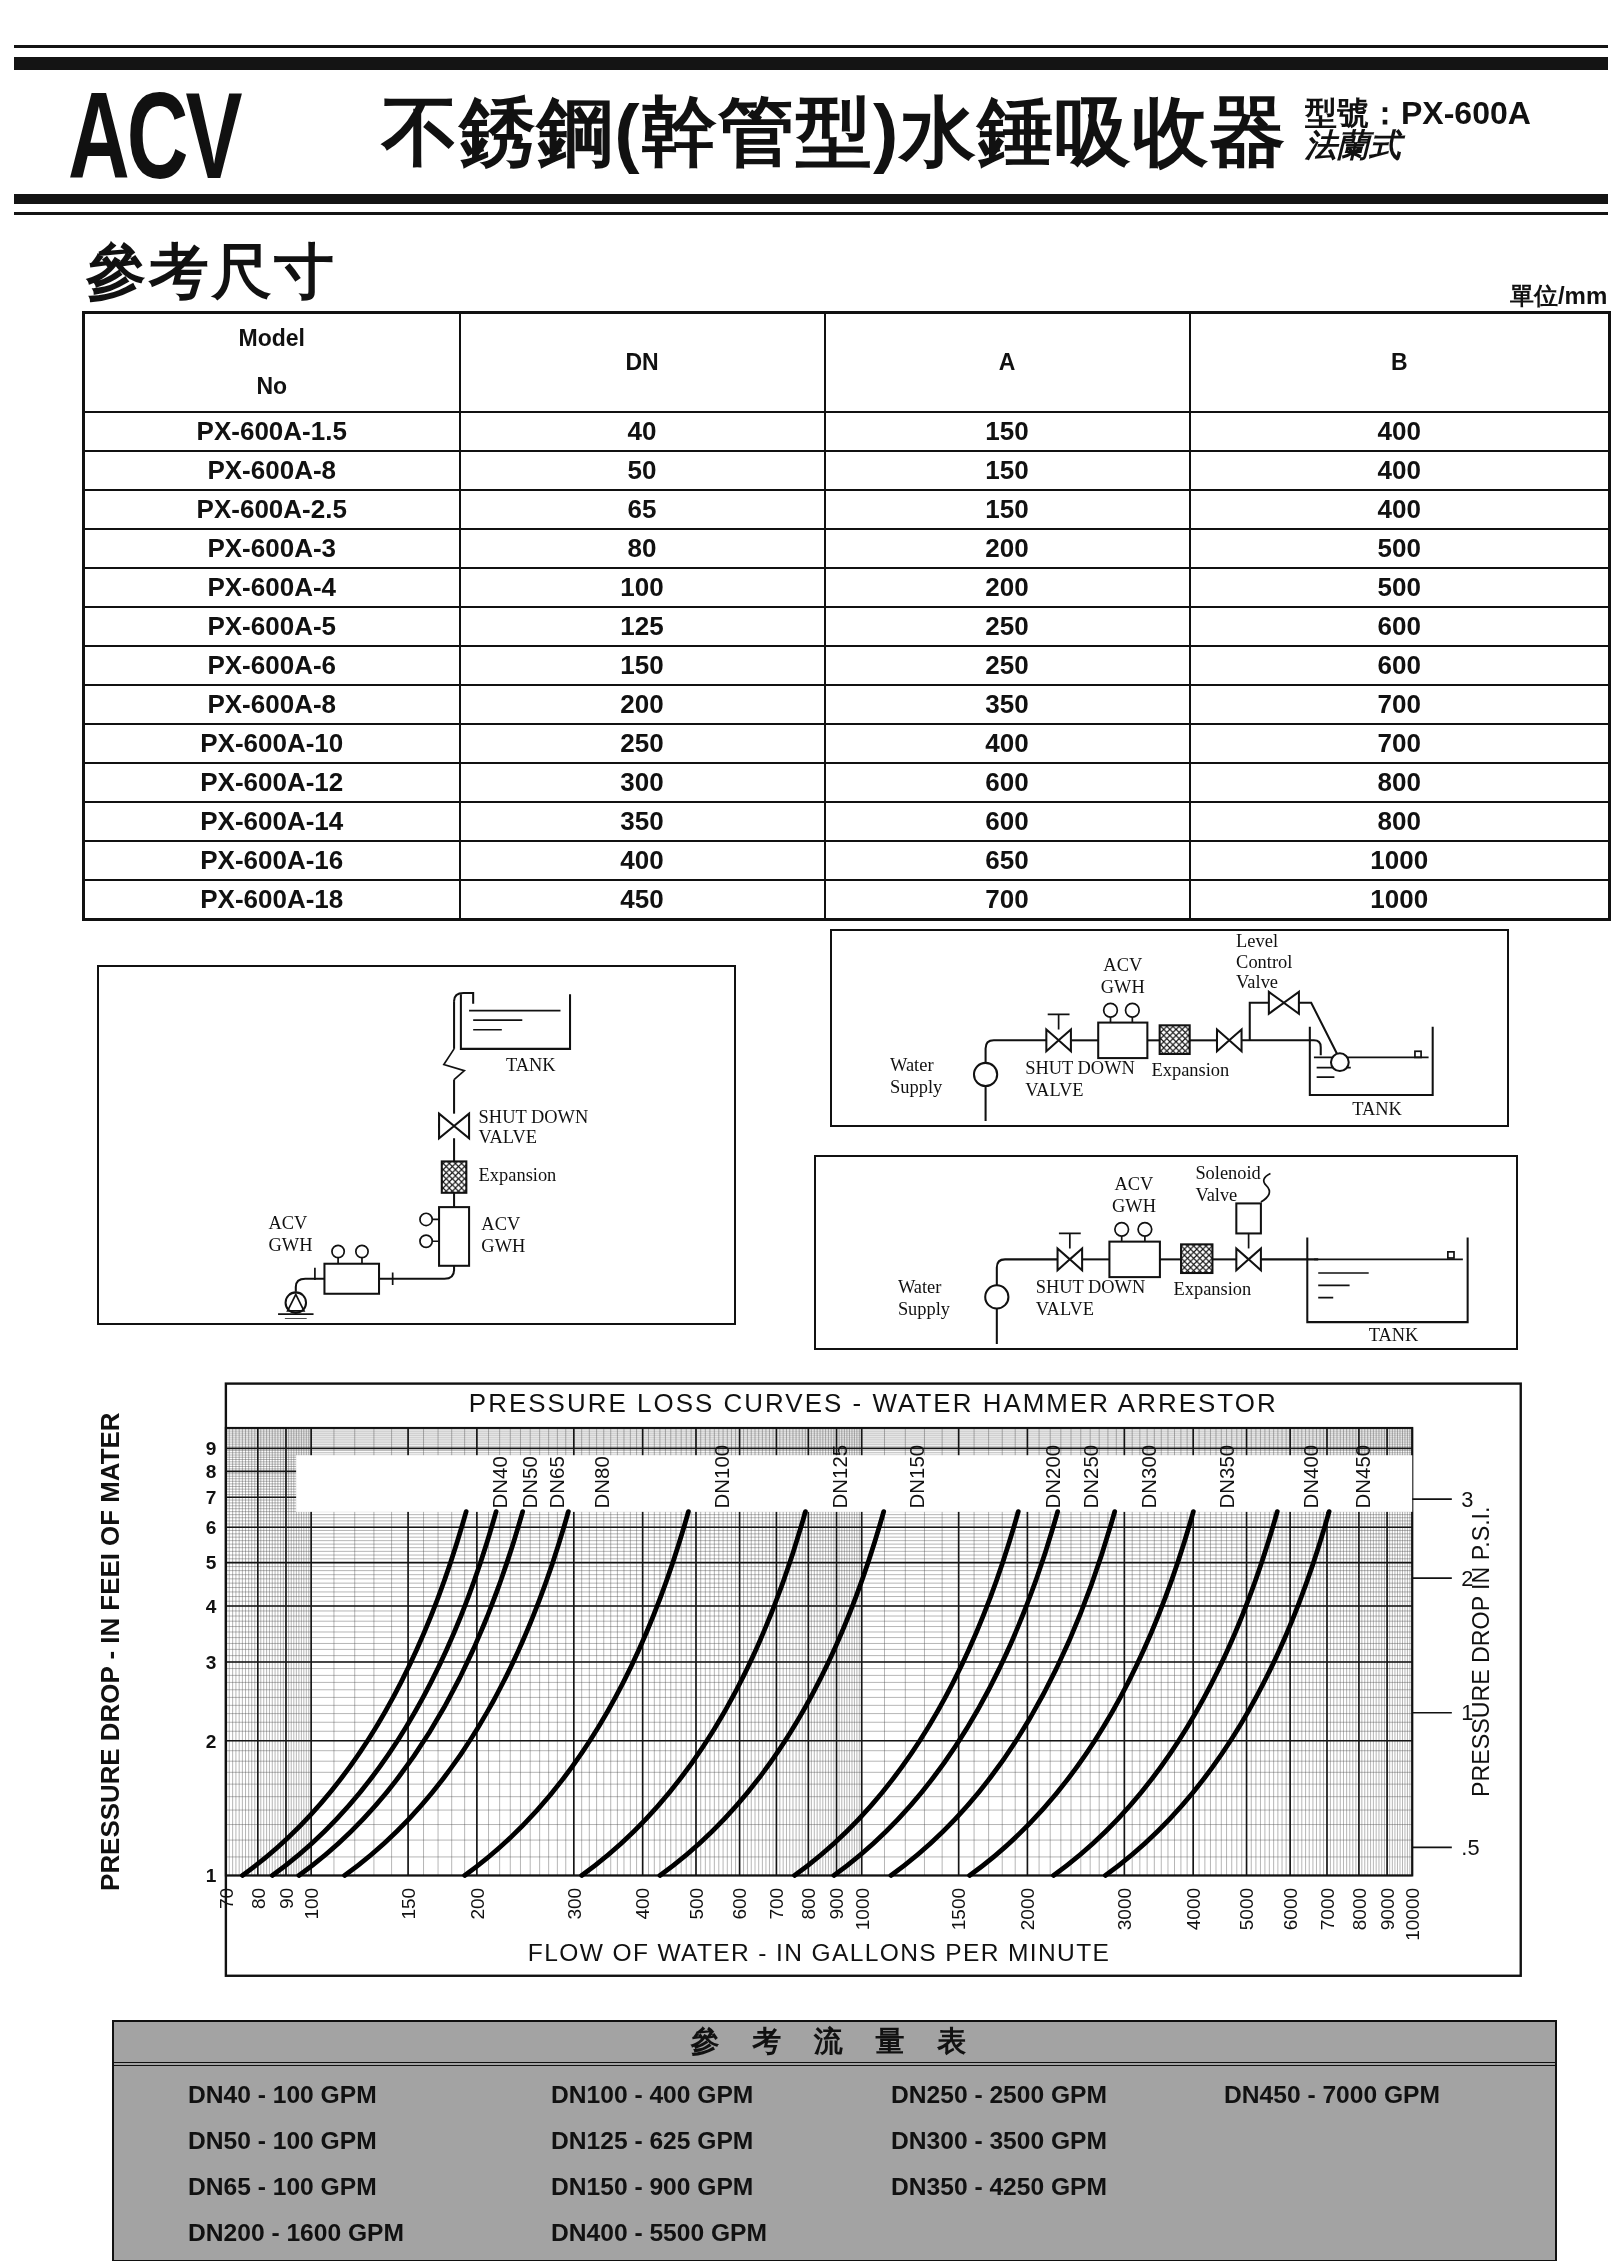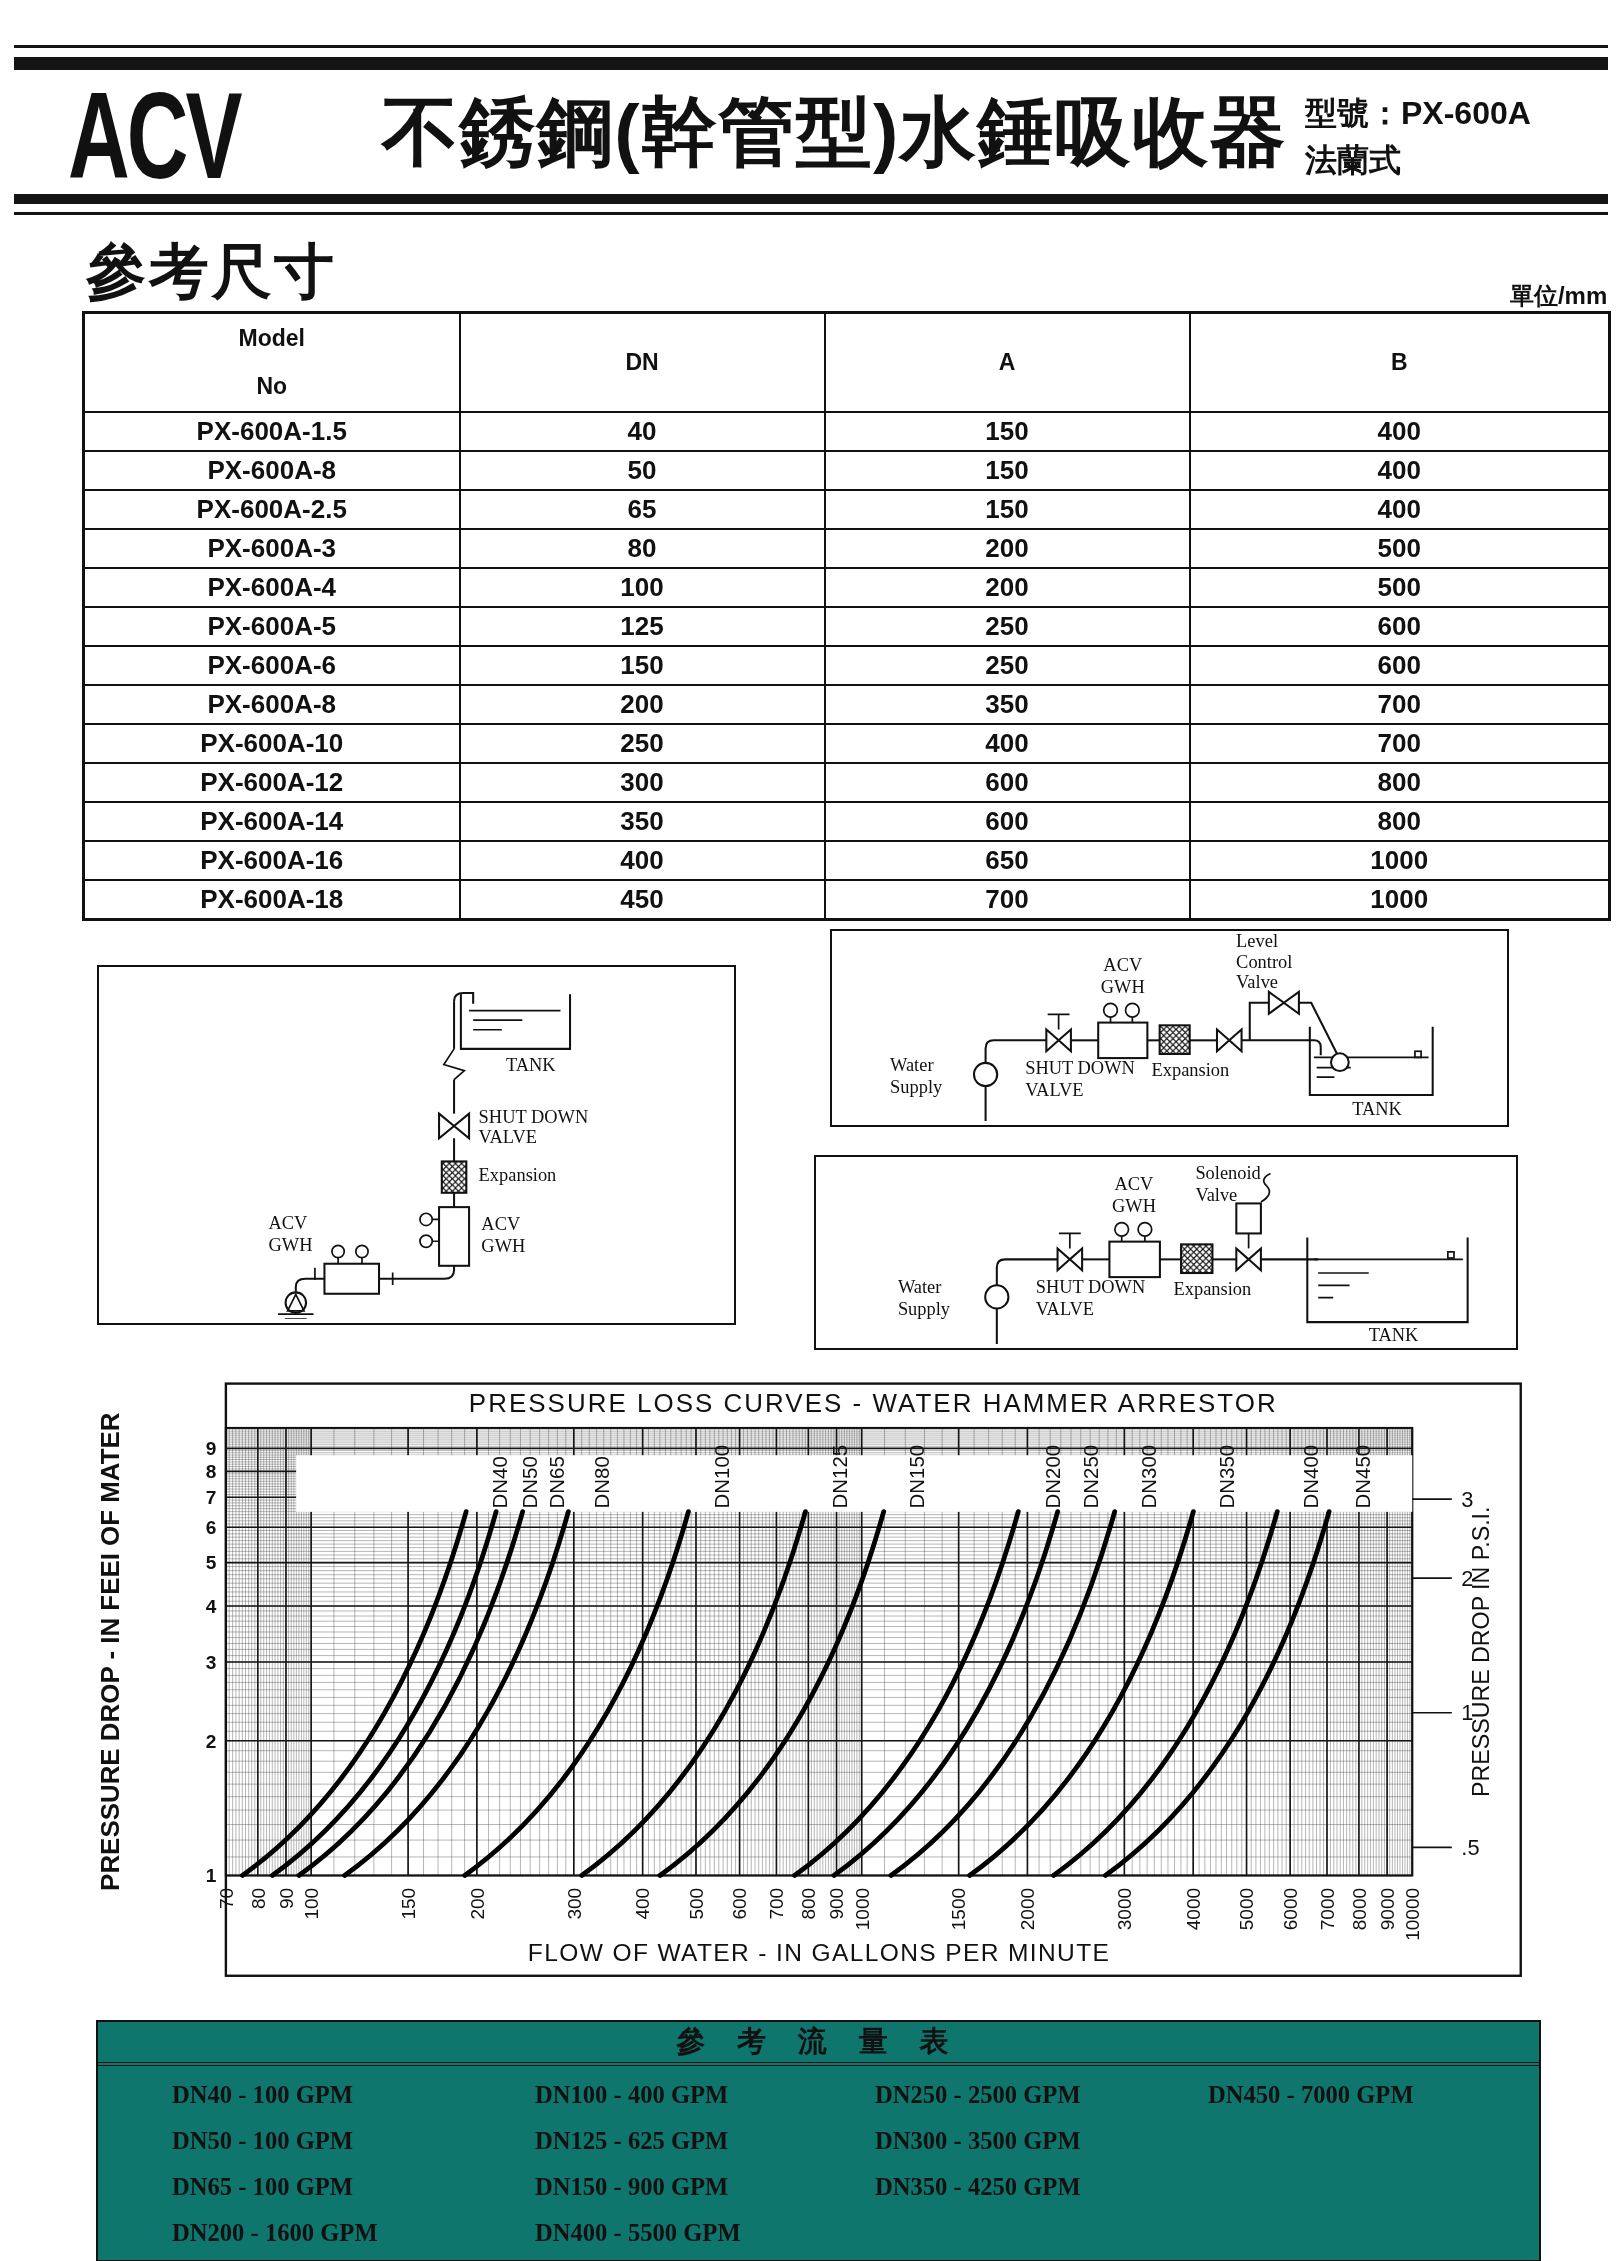--- a/index.html
+++ b/index.html
@@ -5,21 +5,21 @@
   html,body{margin:0;padding:0;background:#fff;}
   body{width:1621px;height:2261px;position:relative;font-family:"Liberation Sans",sans-serif;color:#111;}
   .bar{position:absolute;background:#141414;}
   .noi{user-select:none;}
 
   
   #brand{position:absolute;left:68px;top:75px;font-size:122px;font-weight:bold;letter-spacing:-4.1px;
          transform:scaleX(.70);transform-origin:0 50%;line-height:1.0;}
   #doc-title{position:absolute;left:382px;top:94px;font-size:76px;font-weight:bold;letter-spacing:1.4px;line-height:1.0;}
   #model-block{position:absolute;left:1305px;top:97px;font-size:32px;font-weight:bold;line-height:1.0;}
-  #model-block .row2{margin-top:15px;}
+  #model-block .row2{font-style:italic;}
 
   
   #dim-title{position:absolute;left:86px;top:232px;font-size:60px;font-weight:bold;letter-spacing:2.7px;}
   #unit-label{position:absolute;right:13.7px;top:280px;font-size:24px;font-weight:bold;text-align:right;}
 
   
   #dim-table-wrap{position:absolute;left:82px;top:311px;width:1212px;}
   table.dim{border-collapse:collapse;table-layout:fixed;width:1526px;border:3.4px solid #111;}
   table.dim th,table.dim td{border:2px solid #111;text-align:center;font-weight:bold;padding:0;}
   table.dim th{height:85px;font-size:23px;}
@@ -32,21 +32,21 @@
   #diagTR{left:830px;top:929px;width:675px;height:194px;}
   #diagBR{left:814px;top:1155px;width:700px;height:191px;}
   .diag svg{display:block;}
   .dlab{font-family:"Liberation Serif",serif;font-size:27px;fill:#111;}
 
   
   #chart-wrap{position:absolute;left:89px;top:1372px;width:1454px;height:614px;}
   #chart-svg{font-family:"Liberation Sans",sans-serif;fill:#111;}
 
   
-  #flow-wrap{position:absolute;left:96px;top:2020px;width:1441px;border:2.7px solid #111;background:#0f766e;font-family:Liberation Serif, serif;}
+  #flow-wrap{position:absolute;left:112px;top:2020px;width:1441px;border:2.7px solid #111;background:#a3a3a3;}
   #flow-title{height:40px;display:flex;align-items:center;justify-content:center;
               font-size:29px;font-weight:bold;letter-spacing:12.3px;border-bottom:4.8px double #111;}
   #flow-grid{display:grid;grid-template-columns:363px 340px 333px 1fr;grid-auto-rows:46px;padding:5.5px 0 4.1px 0;}
   .flow-cell{padding-left:74px;display:flex;align-items:center;font-size:24.6px;font-weight:bold;white-space:nowrap;}
 </style>
 </head>
 <body>
 
 <div class="bar" style="left:13.7px;top:45px;width:1594px;height:3.4px"></div>
 <div class="bar" style="left:13.7px;top:57px;width:1594px;height:13px"></div>

